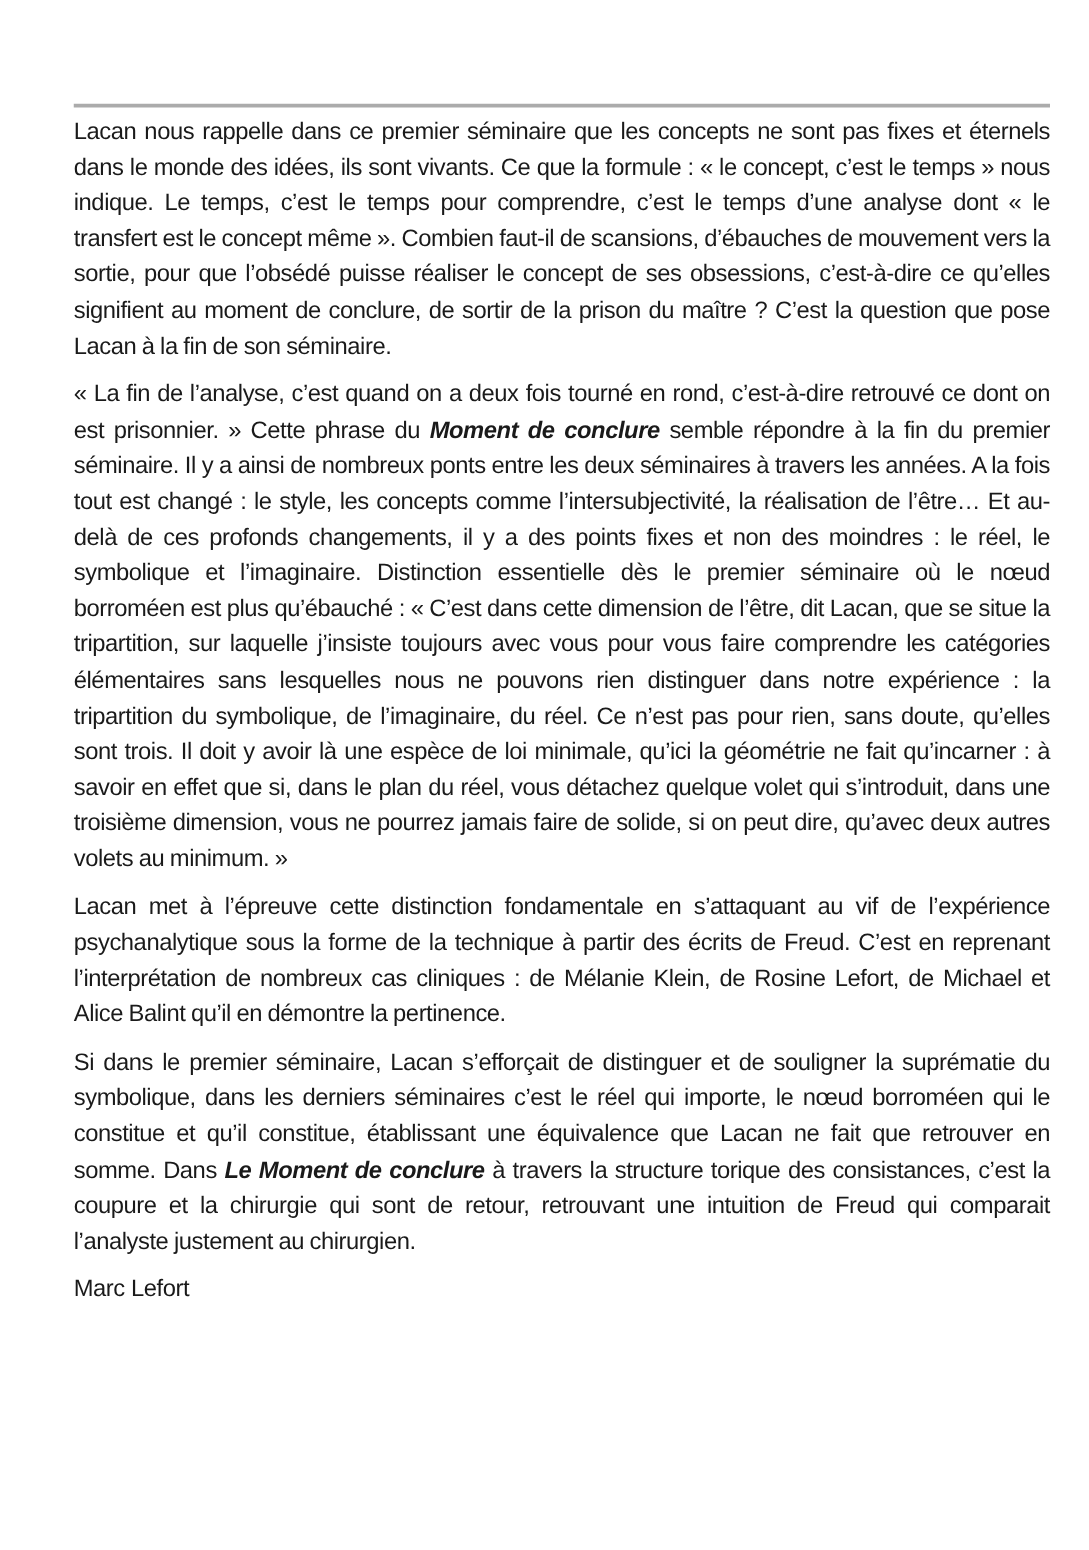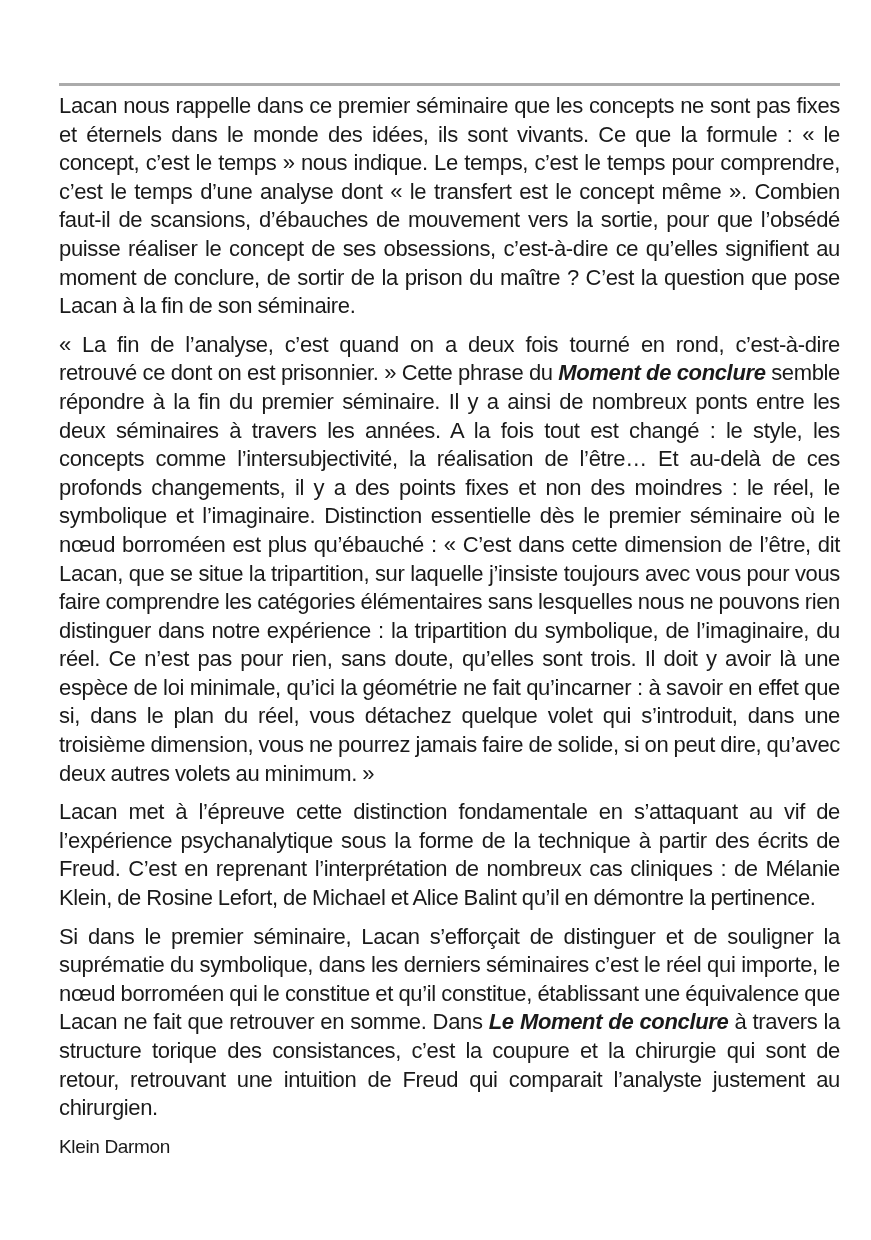--- a/index.html
+++ b/index.html
@@ -19,21 +19,21 @@
       top: 83px;
       width: 781px;
     }
     .top-rule {
       height: 0;
       border-top: 3px solid #ababab;
       margin: 0 0 6px 0;
     }
     .para {
       font-family: "Liberation Sans", sans-serif;
-      font-size: 22px;
+      font-size: 19px;
       line-height: 28.6px;
       color: #1a1a1a;
       text-align: justify;
       margin: 0 0 10px 0;
       letter-spacing: -0.35px;
       word-spacing: -0.5px;
     }
     .para em {
       font-style: italic;
       font-weight: bold;
@@ -62,14 +62,14 @@
   </p>
 
   <p class="para">
     <span>Lacan met à l’épreuve cette distinction fondamentale en s’attaquant au vif de l’expérience psychanalytique sous la forme de la technique à partir des écrits de Freud. C’est en reprenant l’interprétation de nombreux cas cliniques : de Mélanie Klein, de Rosine Lefort, de Michael et Alice Balint qu’il en démontre la pertinence.</span>
   </p>
 
   <p class="para">
     <span>Si dans le premier séminaire, Lacan s’efforçait de distinguer et de souligner la suprématie du symbolique, dans les derniers séminaires c’est le réel qui importe, le nœud borroméen qui le constitue et qu’il constitue, établissant une équivalence que Lacan ne fait que retrouver en somme. Dans </span><em>Le Moment de conclure</em><span> à travers la structure torique des consistances, c’est la coupure et la chirurgie qui sont de retour, retrouvant une intuition de Freud qui comparait l’analyste justement au chirurgien.</span>
   </p>
 
-  <p class="signature">Klein Darmon</p>
+  <p class="signature">Marc Lefort</p>
 </div>
 
 </body></html>

